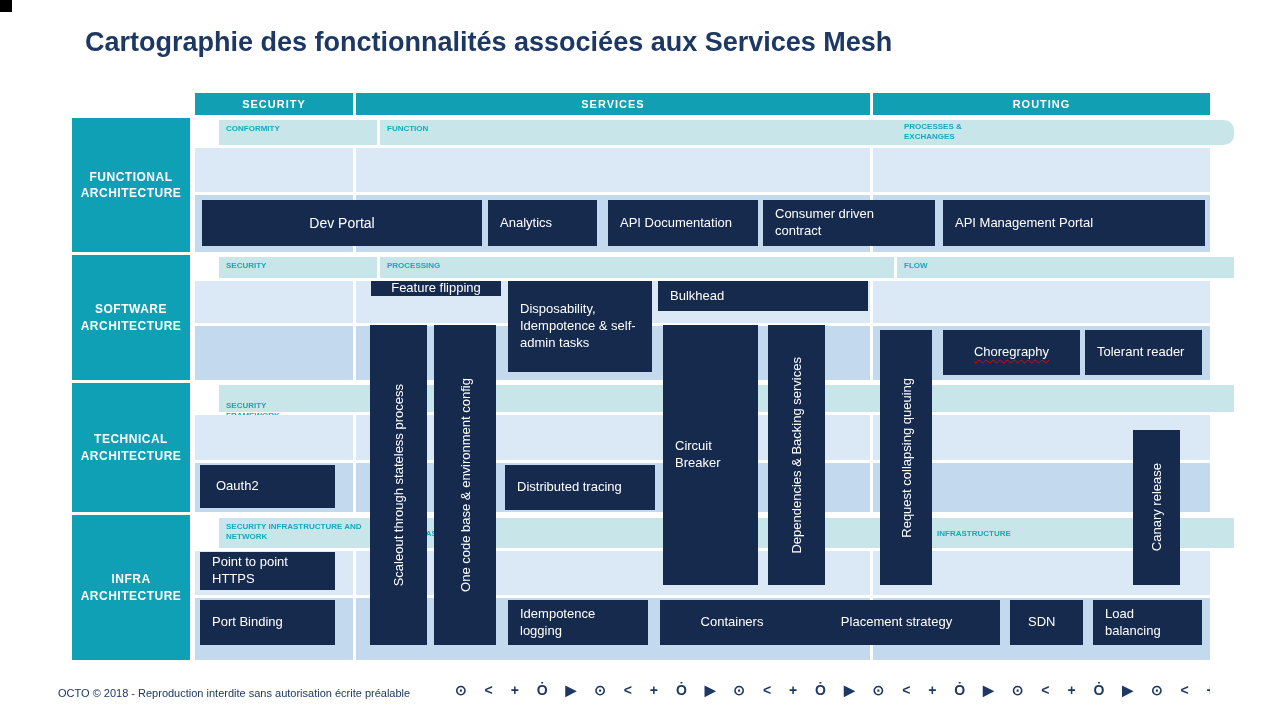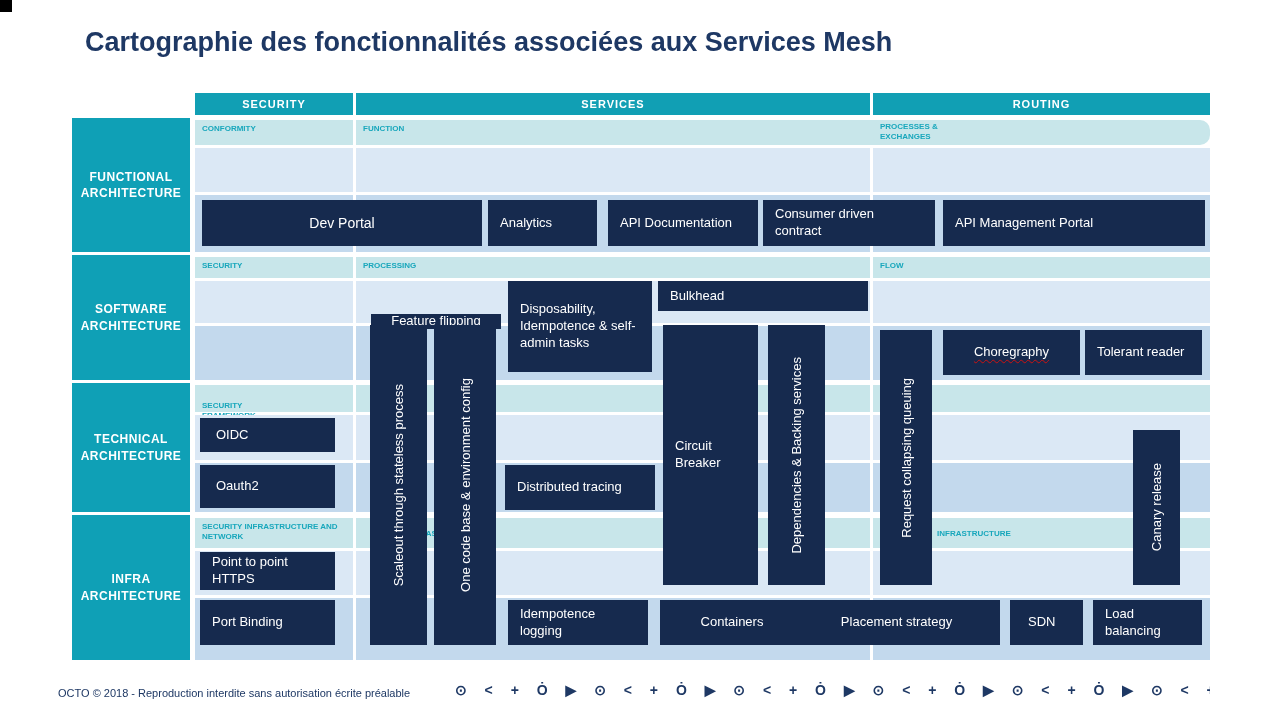--- a/index.html
+++ b/index.html
@@ -6,21 +6,21 @@
   .canvas{position:relative;width:1272px;height:715px;background:#ffffff;
           font-family:"Liberation Sans",sans-serif;overflow:hidden;}
   .abs{position:absolute;box-sizing:border-box;}
   .corner{background:#000;}
   .title{color:#1e3864;font-size:27px;font-weight:bold;white-space:nowrap;}
   .colhead{background:#119fb4;color:#ffffff;font-size:11px;font-weight:bold;
            letter-spacing:1px;display:flex;align-items:center;justify-content:center;}
   .rowhead{background:#0fa0b6;color:#ffffff;font-size:12px;font-weight:bold;
            letter-spacing:.5px;display:flex;align-items:center;justify-content:center;
            text-align:center;padding:0 10px;line-height:1.35;}
-  .subband{background:#c8e6ea;}
+  .subband{background:#c8e6ea;margin-left:24px;}
   .sublabel{color:#18a7bc;font-size:8px;font-weight:bold;line-height:1.25;padding:4px 0 0 7px;}
   .rowlight{background:#dbe8f5;}
   .rowmed{background:#c3d9ed;}
   .nbox{background:#162a4e;color:#ffffff;font-size:13px;display:flex;align-items:center;
         padding:0 12px;line-height:1.3;z-index:5;}
   .nbox.center{justify-content:center;text-align:center;padding:0 6px;}
   .vbar{background:#162a4e;color:#ffffff;display:flex;align-items:center;
         justify-content:center;z-index:6;}
   .vtext{writing-mode:vertical-rl;transform:rotate(180deg);font-size:13px;
          white-space:nowrap;}
@@ -106,29 +106,28 @@
   <div class="abs rowmed" style="left:195px;top:598px;width:158px;height:62px;"></div>
   <div class="abs rowmed" style="left:356px;top:598px;width:514px;height:62px;"></div>
   <div class="abs rowmed" style="left:873px;top:598px;width:337px;height:62px;"></div>
 
   <div class="abs nbox center" style="left:202px;top:200px;width:280px;height:46px;font-size:14px;">Dev Portal</div>
   <div class="abs nbox" style="left:488px;top:200px;width:109px;height:46px;">Analytics</div>
   <div class="abs nbox" style="left:608px;top:200px;width:150px;height:46px;">API Documentation</div>
   <div class="abs nbox" style="left:763px;top:200px;width:172px;height:46px;">Consumer driven contract</div>
   <div class="abs nbox" style="left:943px;top:200px;width:262px;height:46px;">API Management Portal</div>
 
-  <div class="abs nbox center" style="left:371px;top:281px;width:130px;height:15px;margin-top:33px;">Feature flipping</div>
+  <div class="abs nbox center" style="left:371px;top:281px;width:130px;height:15px;">Feature flipping</div>
   <div class="abs nbox" style="left:508px;top:281px;width:144px;height:91px;">Disposability, Idempotence &amp; self-admin tasks</div>
   <div class="abs nbox center" style="left:943px;top:330px;width:137px;height:45px;">
       <span class="wavy">Choregraphy</span>
     </div>
   <div class="abs nbox" style="left:658px;top:281px;width:210px;height:30px;">Bulkhead</div>
   <div class="abs nbox" style="left:1085px;top:330px;width:117px;height:45px;">Tolerant reader</div>
 
-  <div class="abs nbox" style="left:200px;top:418px;width:135px;height:34px;padding-left:16px;">OIDC</div>
   <div class="abs nbox" style="left:200px;top:465px;width:135px;height:43px;padding-left:16px;">Oauth2</div>
   <div class="abs nbox" style="left:505px;top:465px;width:150px;height:45px;">Distributed tracing</div>
 
   <div class="abs nbox" style="left:200px;top:552px;width:135px;height:38px;">Point to point HTTPS</div>
   <div class="abs nbox" style="left:200px;top:600px;width:135px;height:45px;">Port Binding</div>
   <div class="abs nbox" style="left:508px;top:600px;width:140px;height:45px;">Idempotence logging</div>
   <div class="abs nbox center" style="left:660px;top:600px;width:144px;height:45px;">Containers</div>
   <div class="abs nbox center" style="left:793px;top:600px;width:207px;height:45px;">Placement strategy</div>
   <div class="abs nbox" style="left:1010px;top:600px;width:73px;height:45px;padding-left:18px;">SDN</div>
   <div class="abs nbox" style="left:1093px;top:600px;width:109px;height:45px;">Load balancing</div>

